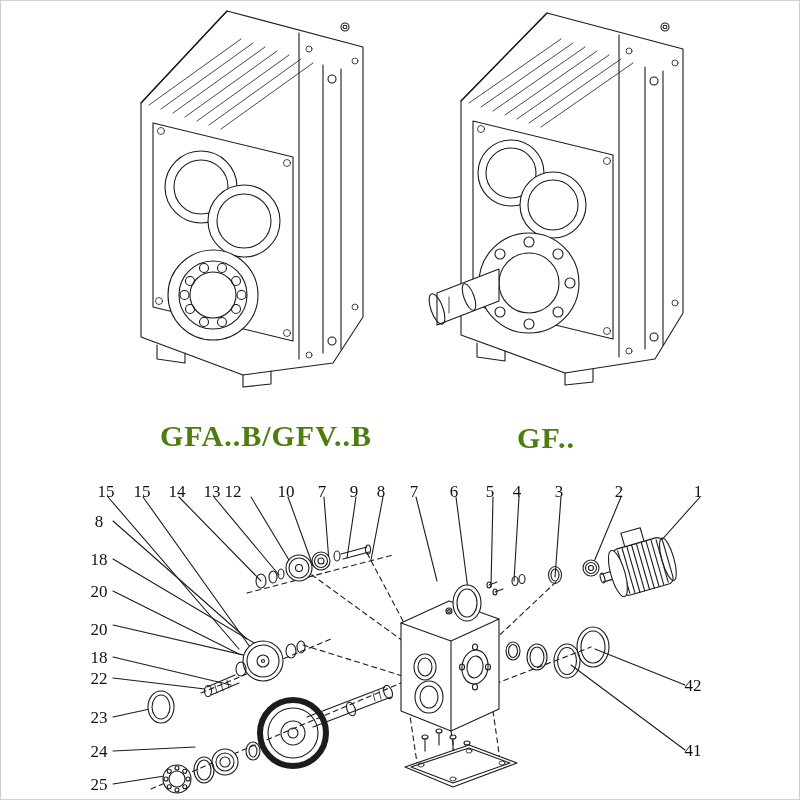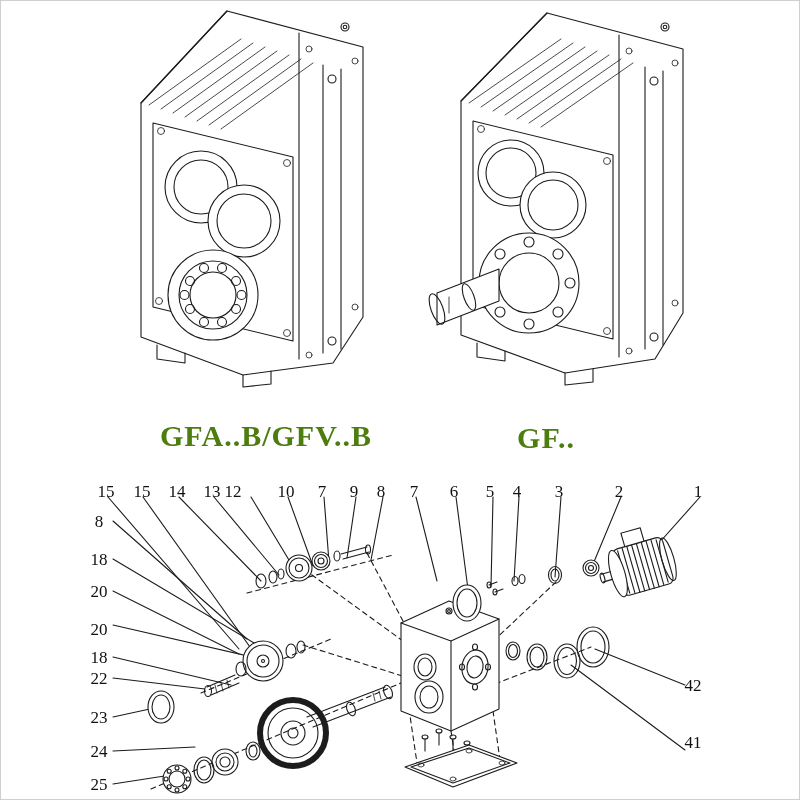--- a/index.html
+++ b/index.html
@@ -378,16 +378,16 @@
     <span class="pn leftcol" style="top:80px">18</span>
     <span class="pn leftcol" style="top:112px">20</span>
     <span class="pn leftcol" style="top:150px">20</span>
     <span class="pn leftcol" style="top:178px">18</span>
     <span class="pn leftcol" style="top:199px">22</span>
     <span class="pn leftcol" style="top:238px">23</span>
     <span class="pn leftcol" style="top:272px">24</span>
     <span class="pn leftcol" style="top:305px">25</span>
 
     <span class="pn" style="left:692px;top:206px">42</span>
-    <span class="pn" style="left:692px;top:263px">41</span>
+    <span class="pn" style="left:692px;top:271px">41</span>
   </div>
 
 </div>
 
 </body></html>

